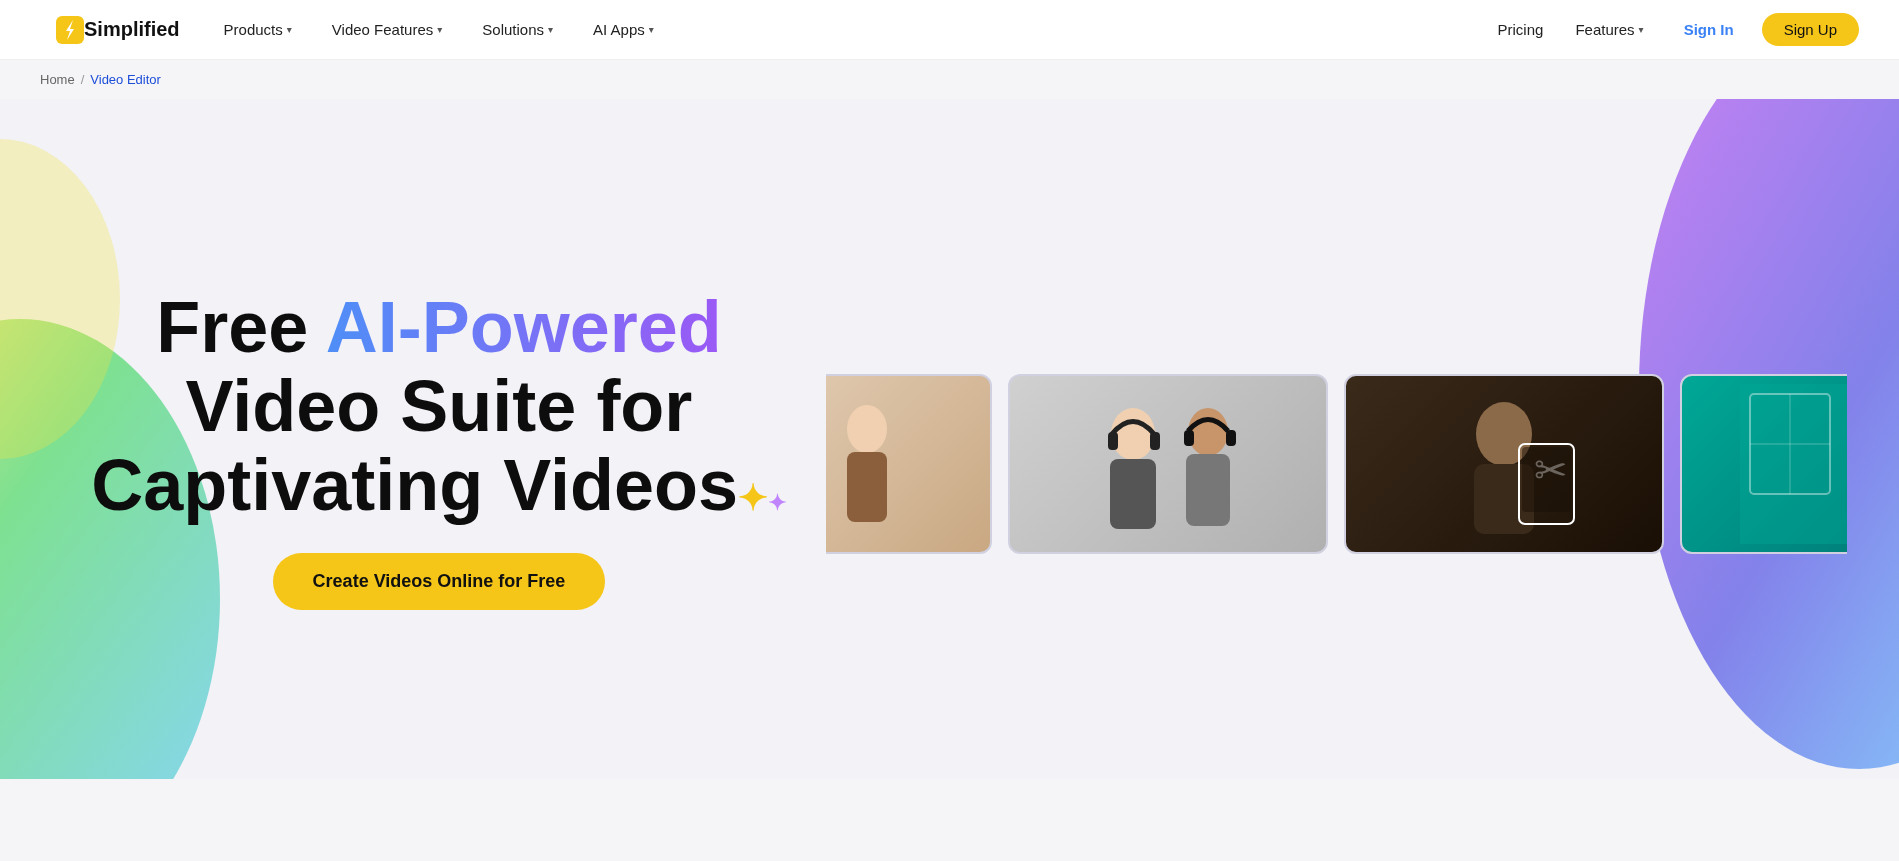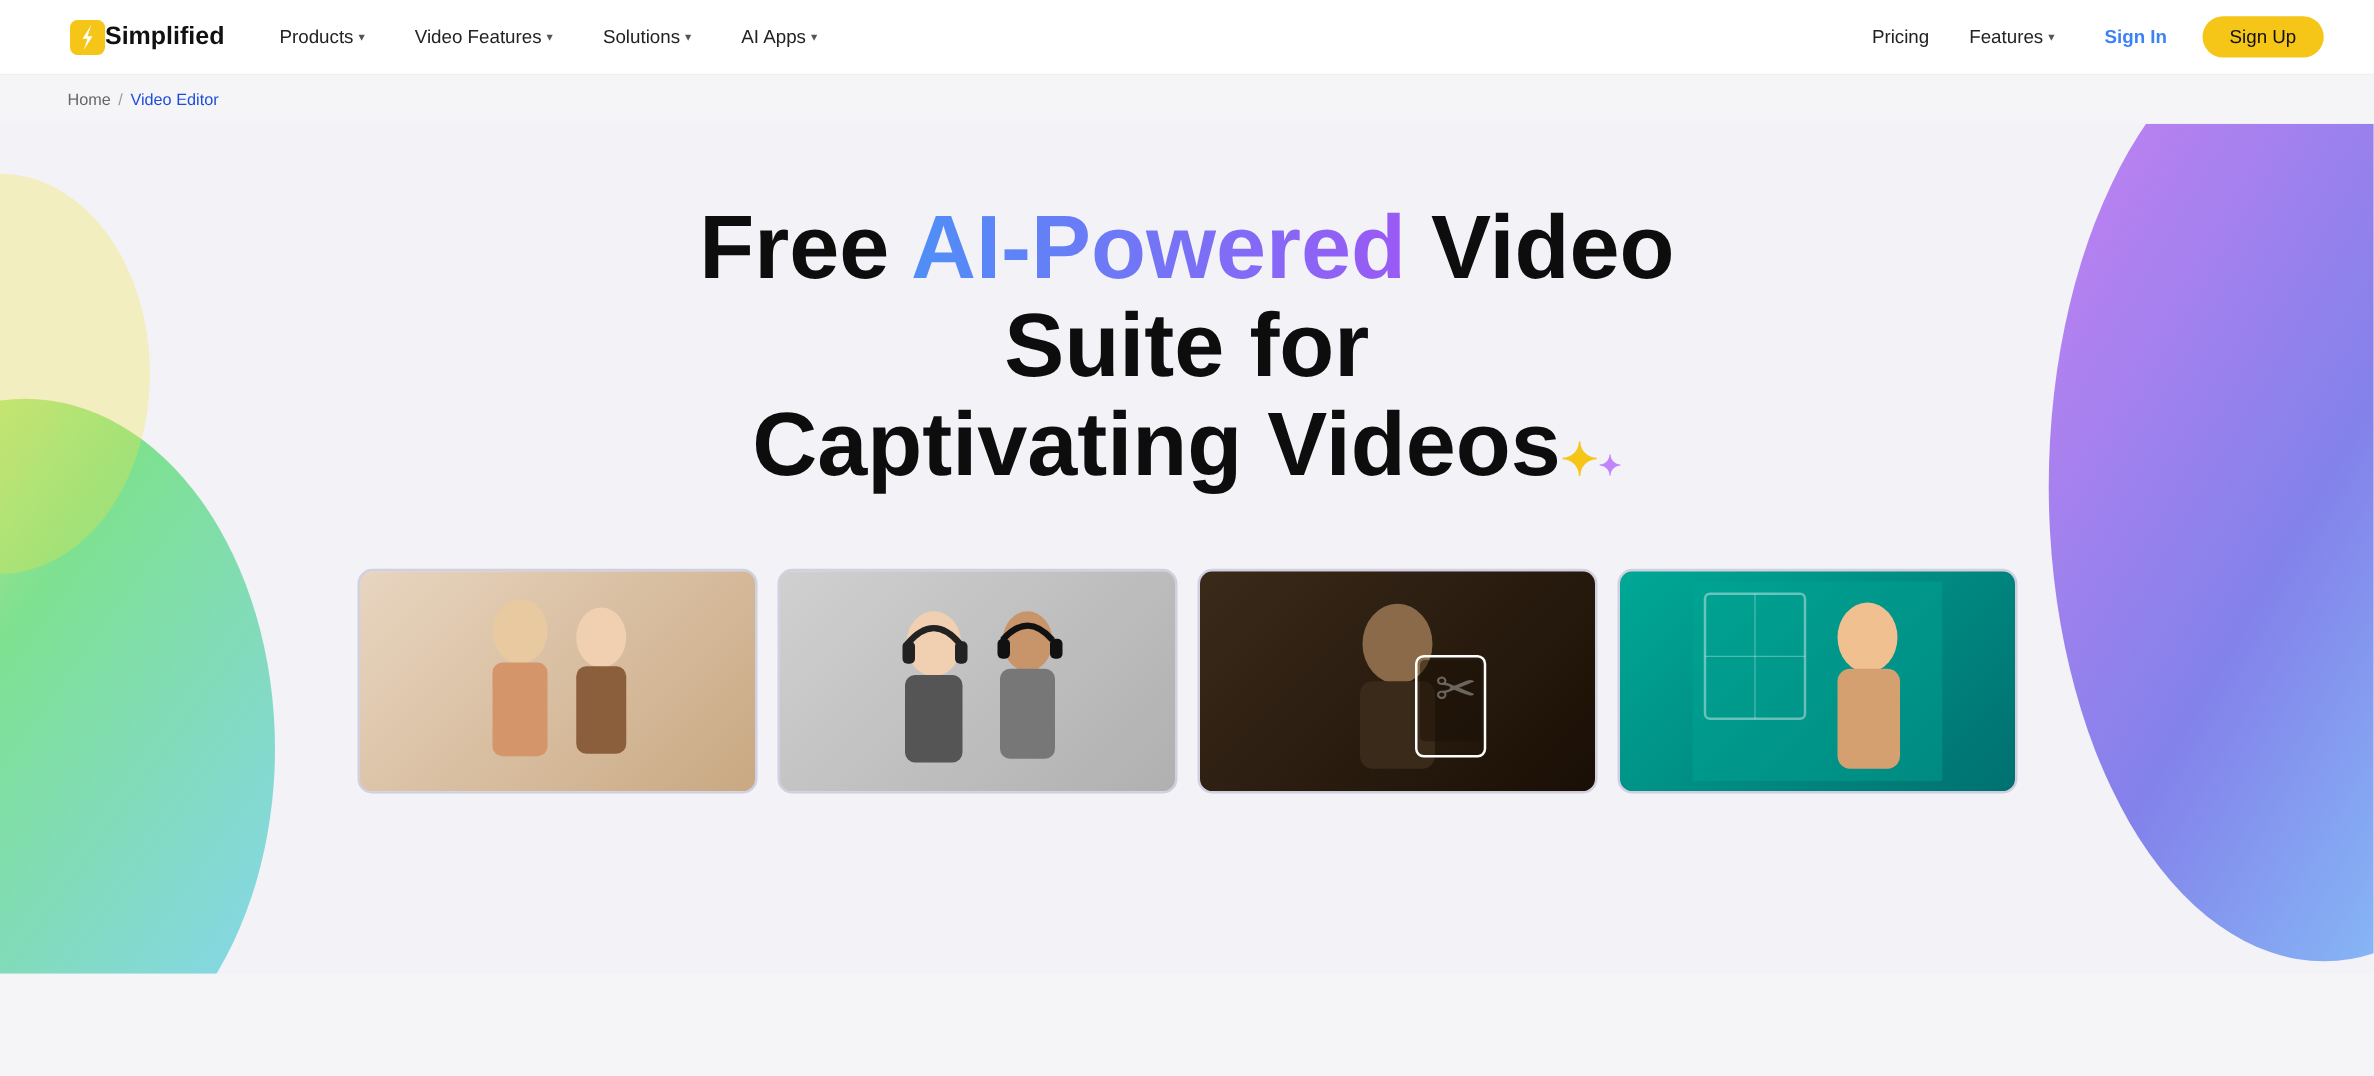--- a/index.html
+++ b/index.html
@@ -34,29 +34,29 @@
       background: #f5c518; font-size: 15px; font-weight: 400;
       cursor: pointer; color: #111;
     }
 
     
     .breadcrumb {
       padding: 12px 40px; font-size: 13px; color: #666;
       display: flex; align-items: center; gap: 6px;
       background: transparent;
     }
-    .breadcrumb a { color: #666; text-decoration: none; margin-left: 14px; }
+    .breadcrumb a { color: #666; text-decoration: none; }
     .breadcrumb .sep { color: #999; }
     .breadcrumb .current { color: #1d4ed8; font-weight: 500; }
 
     
     .hero-section {
       position: relative; overflow: hidden;
-      min-height: 680px; display: flex; flex-direction: column;
-      align-items: center; 
+      min-height: 680px; display: flex; flex-direction: row;
+      align-items: center; justify-content: center;
       background: #f2f2f7;
       padding: 60px 52px 40px;
     }
 
     
     .blob-left {
       position: absolute; left: -60px; top: 0; bottom: 0;
       width: 320px; pointer-events: none;
     }
     .blob-right {
@@ -186,20 +186,21 @@
     </defs>
     <ellipse cx="260" cy="300" rx="220" ry="380" fill="url(#blobGradR)" opacity="0.75"></ellipse>
   </svg>
 
   <div class="hero-content">
     <h1 class="hero-title">
       <span>Free </span><span class="ai-powered">AI-Powered</span><span> Video Suite for</span>
       <br>
       <span>Captivating Videos</span><span class="sparkle-lg">✦</span><span class="sparkle-sm">✦</span>
     </h1>
+    <button class="btn-cta">Create Videos Online for Free</button>
   </div>
 
   <div class="thumbnails-row">
     <div class="thumb thumb-1">
       <div class="thumb-inner">
 
         <svg width="200" height="160" viewBox="0 0 200 160">
 
           <ellipse cx="70" cy="40" rx="22" ry="26" fill="#e8c9a0"></ellipse>
           <rect x="48" y="65" width="44" height="75" rx="8" fill="#d4956a"></rect>

